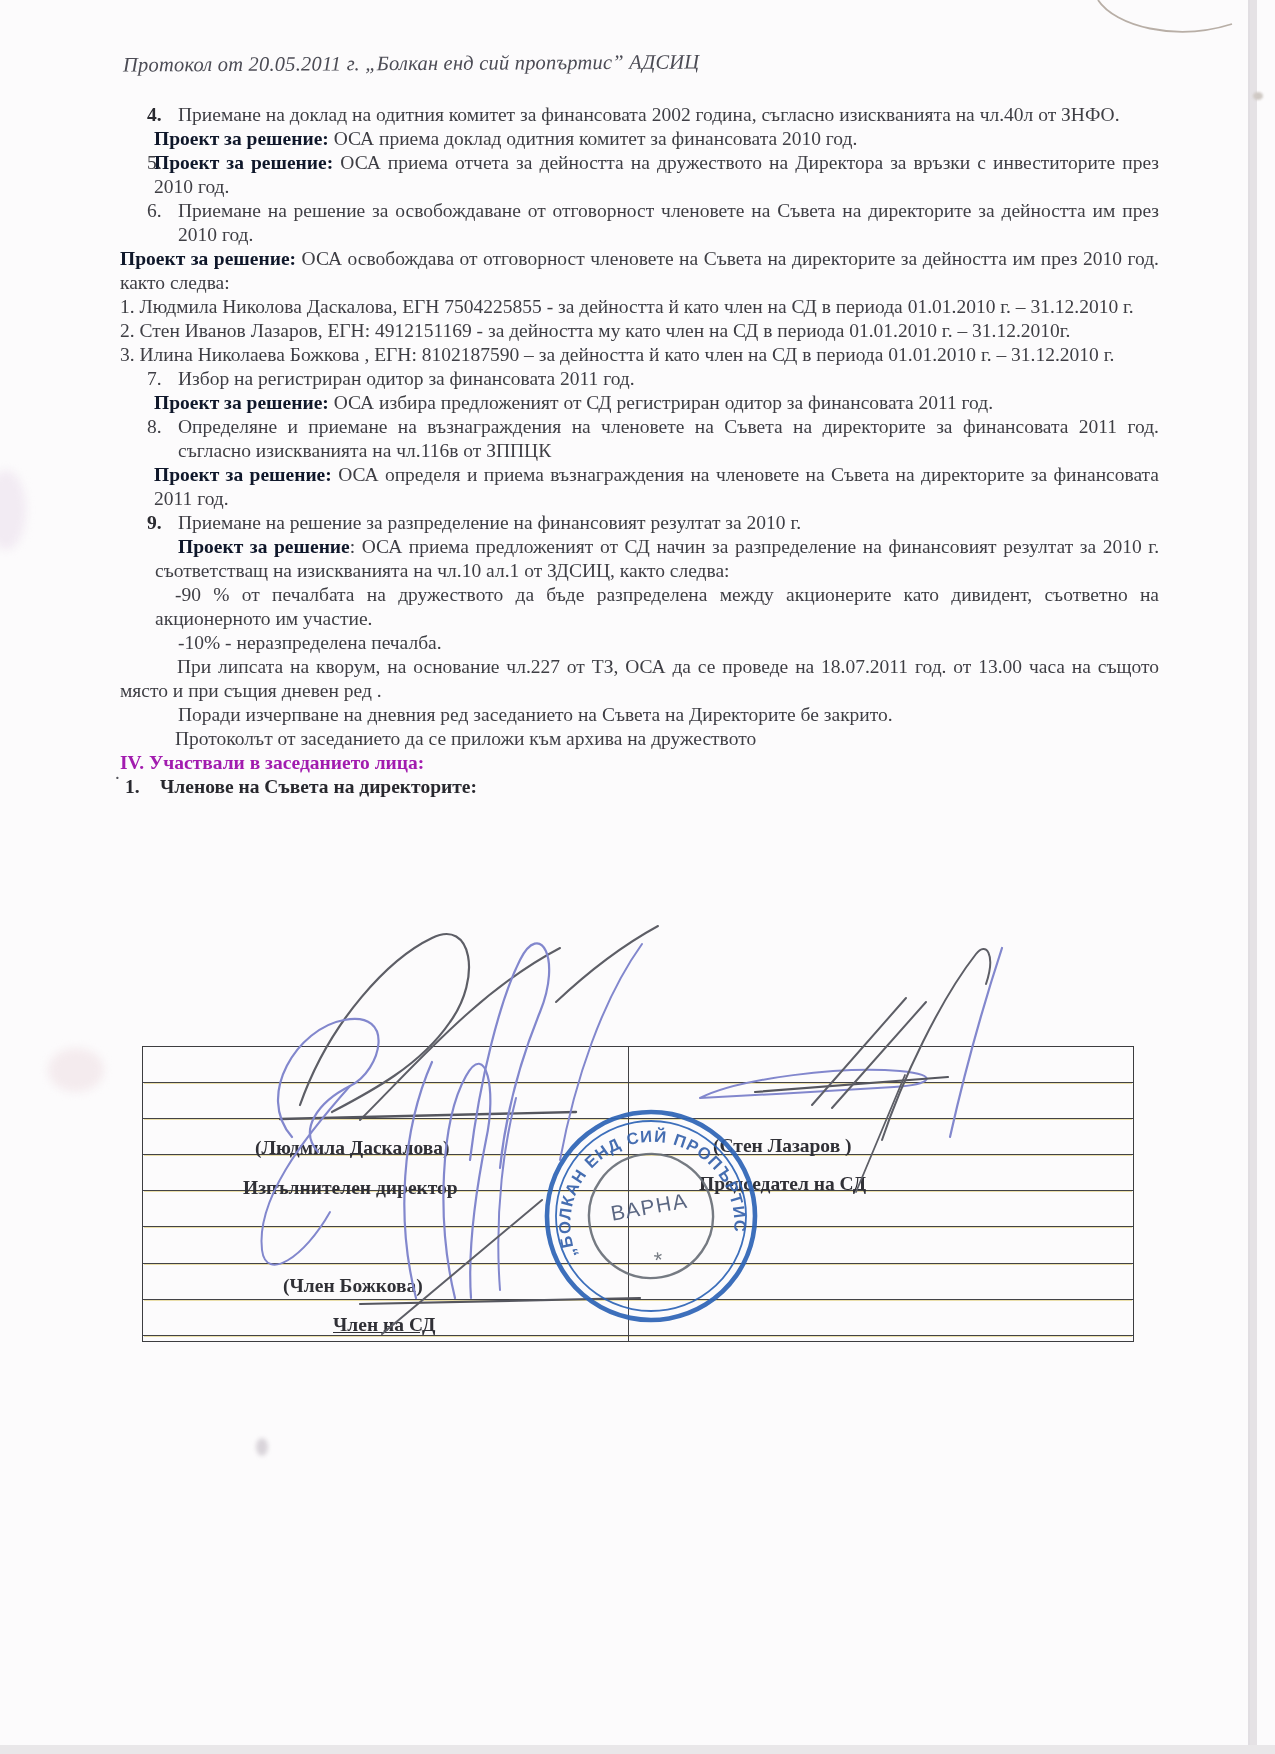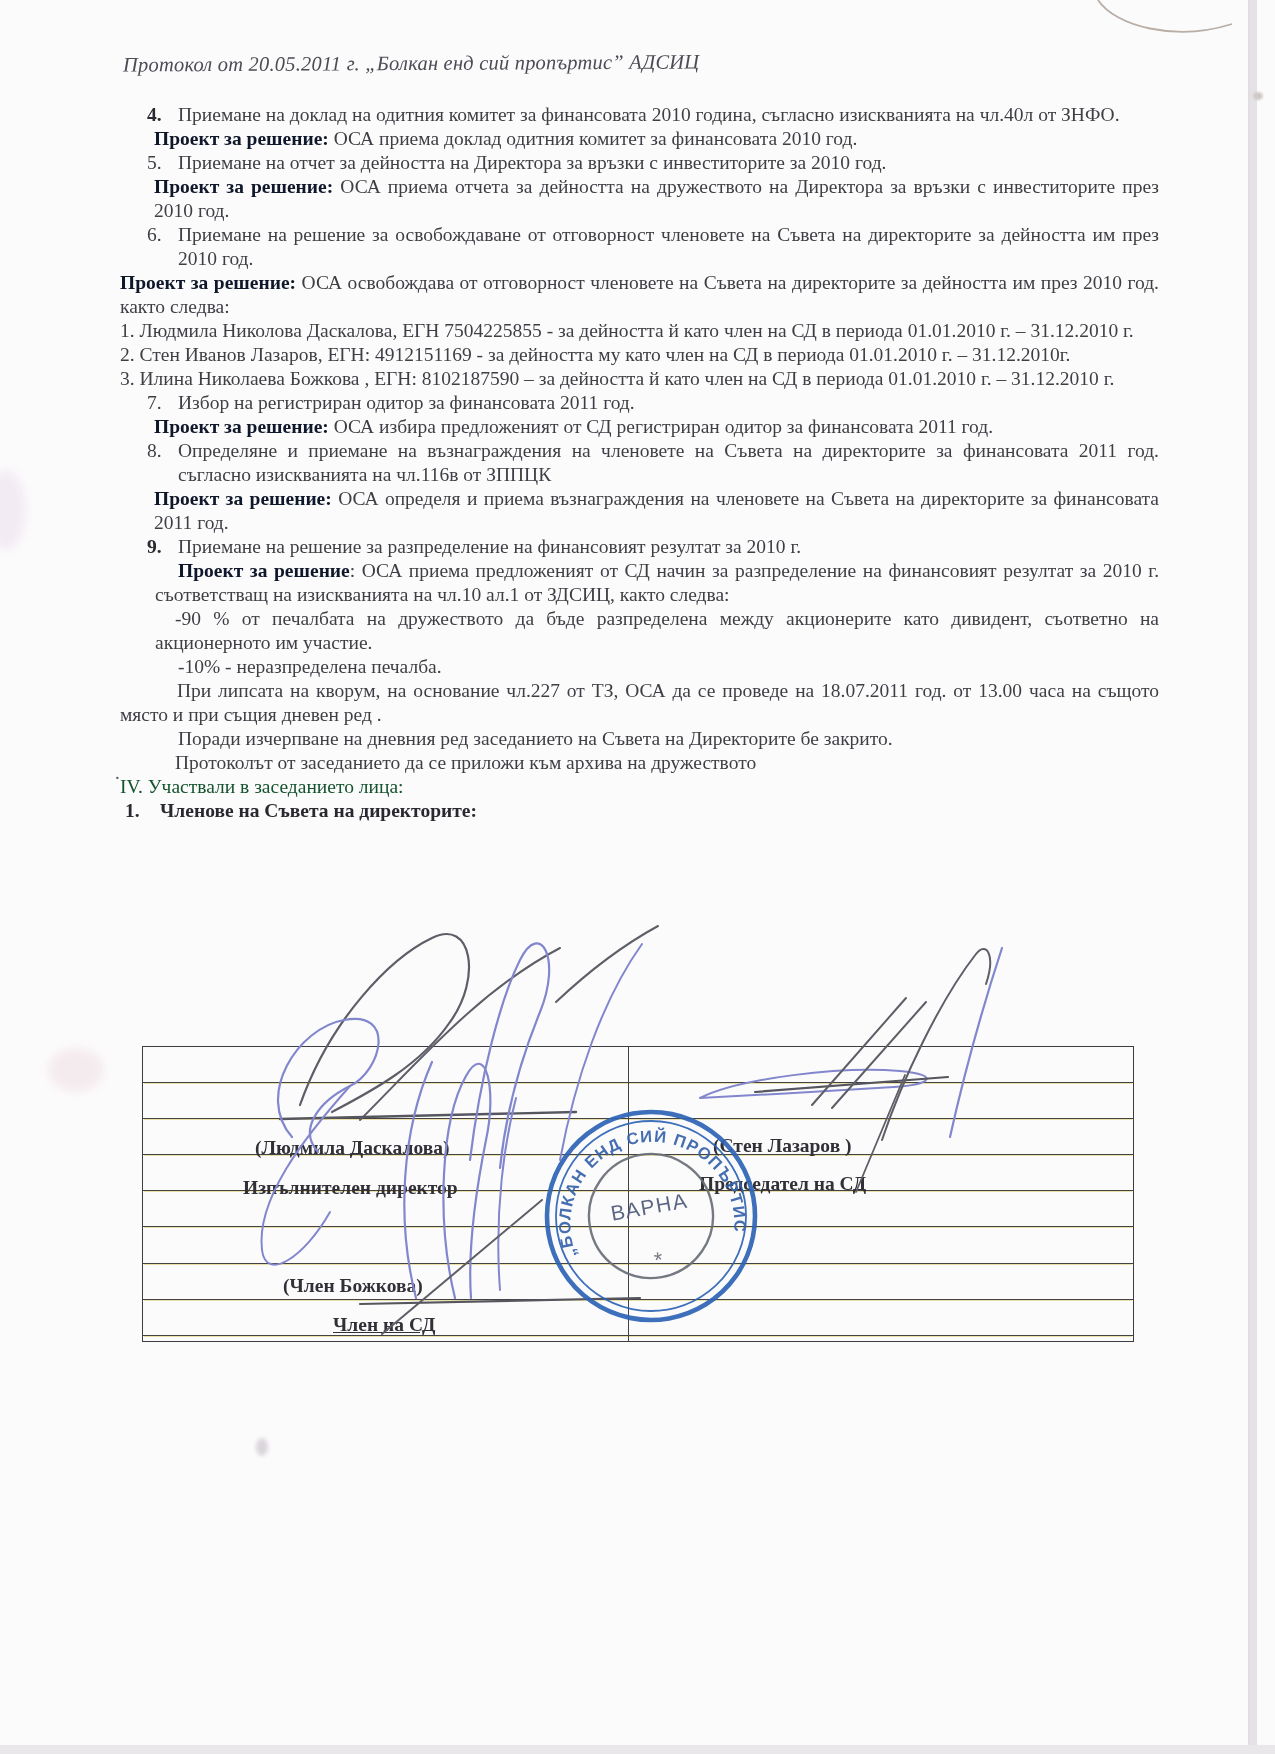--- a/index.html
+++ b/index.html
@@ -27,21 +27,21 @@
   .res{padding-left:34px;}
   .res0{padding-left:0;}
   .res9{padding-left:35px;text-indent:23px;}
   .d90{padding-left:35px;text-indent:20px;}
   .d10{padding-left:58px;}
   b,.b{font-weight:bold;color:#0f172a;}
   .mt6{margin-top:6px;} .mt4{margin-top:4px;}
   .quorum{margin-top:52px;text-indent:57px;}
   .closed{margin-top:34px;padding-left:58px;text-align:left;}
   .archive{margin-top:12px;padding-left:55px;text-align:left;}
-  .sec{margin-top:17px;font-weight:normal;color:#14532d;text-align:left;}
+  .sec{margin-top:17px;font-weight:bold;color:#a21caf;text-align:left;}
   .sub{margin-top:1px;font-weight:bold;color:#28282e;text-align:left;position:relative;padding-left:40px;}
   .sub .num{position:absolute;left:5px;}
   .straydot{position:absolute;left:115px;top:762px;font-size:19px;color:#55555c;}
   
   .sigtable{position:absolute;left:142px;top:1046px;width:990px;height:294px;
             border:1.6px solid #3d3d40;}
   .sigtable .row{height:35.1px;border-bottom:1px solid #434346;
                  box-shadow:0 2px 0 -1px rgba(212,186,68,.45);}
   .sigtable .row:last-child{border-bottom:none;}
   .vdiv{position:absolute;left:485px;top:0;bottom:0;width:1.4px;background:#424245;}
@@ -66,23 +66,23 @@
   <div class="smudge sm2"></div>
   <div class="smudge sm3"></div>
   <div class="smudge sm4"></div>
   <svg class="arc-artifact" width="200" height="50">
     <path d="M38,0 C55,26 115,42 172,24" fill="none" stroke="#a69b90" stroke-width="1.8" opacity=".8"></path>
   </svg>
 
   <div class="hdr">Протокол от 20.05.2011 г. „Болкан енд сий пропъртис” АДСИЦ</div>
 
   <div class="content">
-    <p class="li bnum"><span class="num">4.</span><span>Приемане на доклад  на одитния комитет за финансовата 2010 година, съгласно изискванията на чл.40л от ЗНФО.</span></p>
+    <p class="li bnum"><span class="num">4.</span><span>Приемане на доклад  на одитния комитет за финансовата 2002 година, съгласно изискванията на чл.40л от ЗНФО.</span></p>
     <p class="res"><b>Проект за решение:</b> <span>ОСА приема доклад одитния комитет за финансовата 2010 год.</span></p>
-    <p class="li"><span class="num">5.</span><span>Приемане на отчет за дейността на Директора за връзки с инвеститорите за 2010 год.</span></p>
+    <p class="li"><span class="num">5.</span></p>
     <p class="res"><b>Проект за решение:</b> <span>ОСА приема отчета за дейността на дружеството на Директора за връзки с инвеститорите през 2010 год.</span></p>
     <p class="li mt6"><span class="num">6.</span><span>Приемане на решение за освобождаване от отговорност членовете на Съвета на директорите за дейността им през 2010 год.</span></p>
     <p class="res0"><b>Проект за решение:</b> <span>ОСА освобождава от отговорност членовете на Съвета на директорите за дейността им през 2010 год. както следва:</span></p>
     <p class="res0">1. Людмила Николова Даскалова, ЕГН 7504225855 - за дейността й като член на СД в периода 01.01.2010 г. – 31.12.2010 г.</p>
     <p class="res0">2. Стен Иванов Лазаров, ЕГН: 4912151169 - за дейността му като член на СД в периода 01.01.2010 г. – 31.12.2010г.</p>
     <p class="res0">3. Илина Николаева Божкова , ЕГН: 8102187590 – за дейността й като член на СД в периода 01.01.2010 г. – 31.12.2010 г.</p>
     <p class="li mt4"><span class="num">7.</span><span>Избор на регистриран одитор за финансовата 2011 год.</span></p>
     <p class="res"><b>Проект за решение:</b> <span>ОСА избира предложеният от СД регистриран одитор за финансовата 2011 год.</span></p>
     <p class="li"><span class="num">8.</span><span>Определяне и приемане на възнаграждения на членовете на Съвета на директорите за финансовата 2011 год. съгласно изискванията на чл.116в от ЗППЦК</span></p>
     <p class="res"><b>Проект за решение:</b> <span>ОСА определя и приема възнаграждения на членовете на Съвета на директорите за финансовата 2011 год.</span></p>

